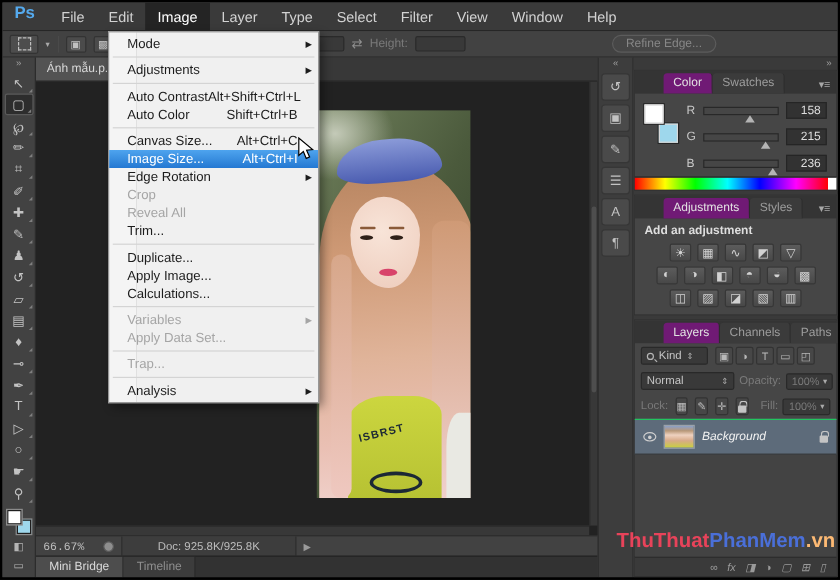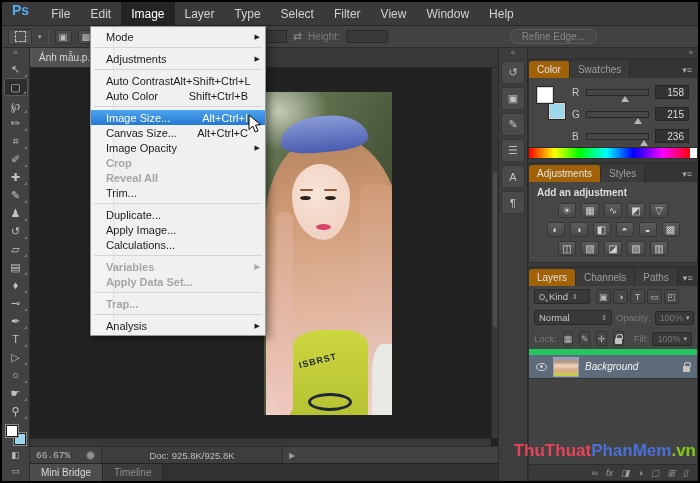--- a/index.html
+++ b/index.html
@@ -72,38 +72,38 @@
   .ph-shirt { position:absolute; left:26px; top:238px; width:78px; bottom:0;
     background:linear-gradient(#ccd63f,#b7c233); border-radius:40% 30% 0 0 / 26% 18% 0 0; }
   .ph-shirt-text { position:absolute; left:8px; top:22px; width:70px; color:#1c2835; font-size:9px; font-weight:bold; transform:rotate(-14deg); letter-spacing:1px; }
   .ph-patch { position:absolute; left:18px; bottom:4px; width:44px; height:18px; border:3px solid #1c2835; border-radius:50%; }
   .ph-sleeve { position:absolute; right:-6px; top:252px; width:26px; bottom:0; background:#e9e9e3; border-radius:40% 0 0 0; }
 
   
   .statusbar { height:17px; background:#424242; border-top:1px solid #2d2d2d; display:flex; align-items:center; gap:6px; padding:0 6px; font-size:9.5px; color:#bdbdbd; }
   .zoomval { width:44px;font-family:Liberation Mono, monospace; }
   .status-circle { width:9px; height:9px; border-radius:50%; background:#8e8e8e; border:1px solid #5a5a5a; }
-  .docinfo { width:182px; display:flex; justify-content:center; border-left:1px solid #2e2e2e; border-right:1px solid #2e2e2e; height:100%; align-items:center; background:#3d3d3d; }
+  .docinfo { width:146px; display:flex; justify-content:center; border-left:1px solid #2e2e2e; border-right:1px solid #2e2e2e; height:100%; align-items:center; background:#3d3d3d; }
   .status-arrow { font-size:8px; color:#9a9a9a; }
   .bottomtabs { height:18px; background:#323232; border-top:1px solid #242424; display:flex; }
   .btab { padding:0 11px; display:flex; align-items:center; font-size:10px; color:#8e8e8e; background:#3c3c3c; border-right:1px solid #282828; }
   .btab.active { background:#4d4d4d; color:#dadada; }
 
   
   .dock { width:30px; background:#3d3d3d; border-left:1px solid #2c2c2c; border-right:1px solid #2c2c2c; display:flex; flex-direction:column; align-items:center; }
   .dock-head { height:10px; width:100%; text-align:center; font-size:8px; color:#9a9a9a; }
   .dock-btn { width:24px; height:23px; margin:3px 0; background:#4a4a4a; border:1px solid #363636; border-radius:3px; display:flex; align-items:center; justify-content:center; color:#c3c3c3; font-size:11px; }
 
   
   .panels { width:170px; background:#3a3a3a; display:flex; flex-direction:column; position:relative; }
   .panels-head { height:10px; font-size:8px; color:#9a9a9a; text-align:right; padding-right:5px; }
   .panel { background:#464646; margin-bottom:3px; border:1px solid #303030; }
   .ptabs { display:flex; align-items:flex-end; background:#343434; height:19px; }
   .ptab { padding:3px 8px 3px; font-size:10px; color:#9d9d9d; background:#3b3b3b; border-right:1px solid #2c2c2c; border-radius:3px 3px 0 0; }
-  .ptab.active { background:#a16207; color:#e2e2e2; }
+  .ptab.active { background:#701a75; color:#e2e2e2;margin-left:24px; }
   .pmenu { margin-left:auto; color:#a8a8a8; font-size:9px; padding:0 5px 3px; }
 
   
   .color-body { display:flex; padding:7px 8px 4px; gap:7px; }
   .cswatches { position:relative; width:28px; height:34px; }
   .csw-fg { position:absolute; left:0; top:2px; width:16px; height:16px; background:#ffffff; border:1px solid #d8d8d8; box-shadow:0 0 0 1px #262626; z-index:2; }
   .csw-bg { position:absolute; right:0; bottom:0; width:16px; height:16px; background:#9ed7ec; border:1px solid #d8d8d8; box-shadow:0 0 0 1px #262626; }
   .chrows { flex:1; display:flex; flex-direction:column; gap:8px; }
   .chrow { display:flex; align-items:center; gap:6px; font-size:10px; color:#c8c8c8; }
   .chlabel { width:8px; }
@@ -122,40 +122,40 @@
   .layers-panel { flex:1; display:flex; flex-direction:column; margin-bottom:0; }
   .lrow { display:flex; align-items:center; gap:4px; padding:3px 5px; font-size:9.5px; color:#b2b2b2; }
   .mini-select { display:flex; align-items:center; gap:4px; background:#393939; border:1px solid #292929; border-radius:2px; height:15px; padding:0 4px; color:#c6c6c6; }
   .mag { width:6px; height:6px; border:1px solid #b5b5b5; border-radius:50%; position:relative; }
   .mag::after { content:""; position:absolute; left:5px; top:5px; width:3px; height:1px; background:#b5b5b5; transform:rotate(45deg); }
   .filter-ic { width:15px; height:15px; border:1px solid #333; background:#474747; color:#b8b8b8; font-size:9px; display:flex; align-items:center; justify-content:center; border-radius:2px; margin-left:2px; }
   .valbox { display:flex; align-items:center; gap:3px; background:#393939; border:1px solid #292929; border-radius:2px; height:14px; padding:0 4px; color:#7a7a7a; font-size:9px; }
   .dim { color:#7a7a7a; }
   .csslock { width:7px; height:6px; background:#c4c4c4; border-radius:1px; position:relative; margin-top:4px; }
   .csslock::before { content:""; position:absolute; top:-4px; left:1px; width:5px; height:4px; border:1px solid #c4c4c4; border-bottom:none; border-radius:3px 3px 0 0; }
-  .layer-entry { display:flex; align-items:center; gap:6px; background:#5d6b7a; height:30px; padding:0 7px; border-top:6px solid #22c55e; border-bottom:1px solid #333; }
+  .layer-entry { display:flex; align-items:center; gap:6px; background:#5d6b7a; height:30px; padding:0 7px; border-top:1px solid #22c55e; border-bottom:1px solid #333; }
   .eye { width:11px; height:8px; border:1px solid #cfcfcf; border-radius:50%; position:relative; }
   .eye::after { content:""; position:absolute; left:3px; top:1.5px; width:3px; height:3px; background:#cfcfcf; border-radius:50%; }
   .lthumb { width:26px; height:20px; border:1px solid #9aa2aa;
     background:linear-gradient(180deg,#8aa0c8 0%,#b89878 22%,#efd2c0 42%,#d8aa88 68%,#c8d040 100%); }
   .lname { flex:1; font-style:italic; color:#f2f2f2; font-size:10px; }
   .layers-fill { flex:1; background:#434343; }
   .lbottom { height:16px; background:#3a3a3a; border-top:1px solid #2d2d2d; display:flex; align-items:center; justify-content:flex-end; gap:8px; padding:0 9px; color:#9a9a9a; font-size:9px; }
   .lbottom .fx { font-style:italic; }
 
   .watermark { position:absolute; right:2px; bottom:20px; z-index:5; font-size:17px; font-weight:bold; white-space:nowrap; }
 
   
   .dropdown-menu { position:absolute; left:88px; top:24px; width:176px; z-index:50; background:#f0f0f0; border:1px solid #979797; box-shadow:3px 3px 8px rgba(0,0,0,0.45); padding:2px 0;
     background-image:linear-gradient(to right,#f4f4f4 0,#f4f4f4 22px,#e0e0e0 22px,#e0e0e0 23px,#f0f0f0 23px); }
   .mi { display:flex; align-items:center; height:15px; padding:0 4px 0 15px; position:relative; font-size:11px; color:#1c1c1c; }
   .mi .lab { flex:1; white-space:nowrap; }
   .mi .sc { margin-right:13px; white-space:nowrap; }
   .mi .ar { position:absolute; right:5px; font-size:7px; }
-  .mi.disabled { color:#a5a5a5;font-weight:bold; }
+  .mi.disabled { color:#a5a5a5; }
   .mi.highlight { background:linear-gradient(#4ea4ee,#2478d2); color:#ffffff; }
   .mi.separator { height:7px; padding:0; }
   .mi.separator::after { content:""; display:block; width:100%; height:1px; background:#d4d4d4; margin:3px 3px 3px 3px; }
 
   .cursor { position:absolute; left:246px; top:112px; z-index:60; }
 </style>
 </head>
 <body>
 
 <div class="window">
@@ -553,21 +553,21 @@
             <span class="fx"><span>fx</span></span>
             <span class="fx"><span>◨</span></span>
             <span class="fx"><span>◑</span></span>
             <span class="fx"><span>▢</span></span>
             <span class="fx"><span>⊞</span></span>
             <span class="fx"><span>▯</span></span>
           </div>
       </section>
 
       <div class="watermark">
-        <span id="wm1" style="color: rgb(232, 67, 90);">ThuThuat</span><span id="wm2" style="color: rgb(74, 111, 216);">PhanMem</span><span id="wm3" style="color: #84cc16;">.vn</span>
+        <span id="wm1" style="color: rgb(232, 67, 90);">ThuThuat</span><span id="wm2" style="color: rgb(74, 111, 216);">PhanMem</span><span id="wm3" style="color: #fdba74;">.vn</span>
       </div>
     </div>
   </div>
 
   <div class="dropdown-menu">
 
       <div class="mi">
         <span class="lab">Mode</span>
         <span class="sc"></span>
         <span class="ar">▶</span>
@@ -601,36 +601,36 @@
       <div class="mi">
         <span class="lab">Auto Color</span>
         <span class="sc">Shift+Ctrl+B</span>
         <span class="ar"></span>
       </div>
 
       <div class="mi separator">
         
         
         
+      </div>
+
+      <div class="mi">
+        <span class="lab">Canvas Size...</span>
+        <span class="sc">Alt+Ctrl+C</span>
+        <span class="ar"></span>
       </div>
 
       <div class="mi highlight">
         <span class="lab">Image Size...</span>
         <span class="sc">Alt+Ctrl+I</span>
         <span class="ar"></span>
       </div>
 
       <div class="mi">
-        <span class="lab">Canvas Size...</span>
-        <span class="sc">Alt+Ctrl+C</span>
-        <span class="ar"></span>
-      </div>
-
-      <div class="mi">
-        <span class="lab">Image Opacity</span>
+        <span class="lab">Edge Rotation</span>
         <span class="sc"></span>
         <span class="ar">▶</span>
       </div>
 
       <div class="mi disabled">
         <span class="lab">Crop</span>
         <span class="sc"></span>
         <span class="ar"></span>
       </div>
 

